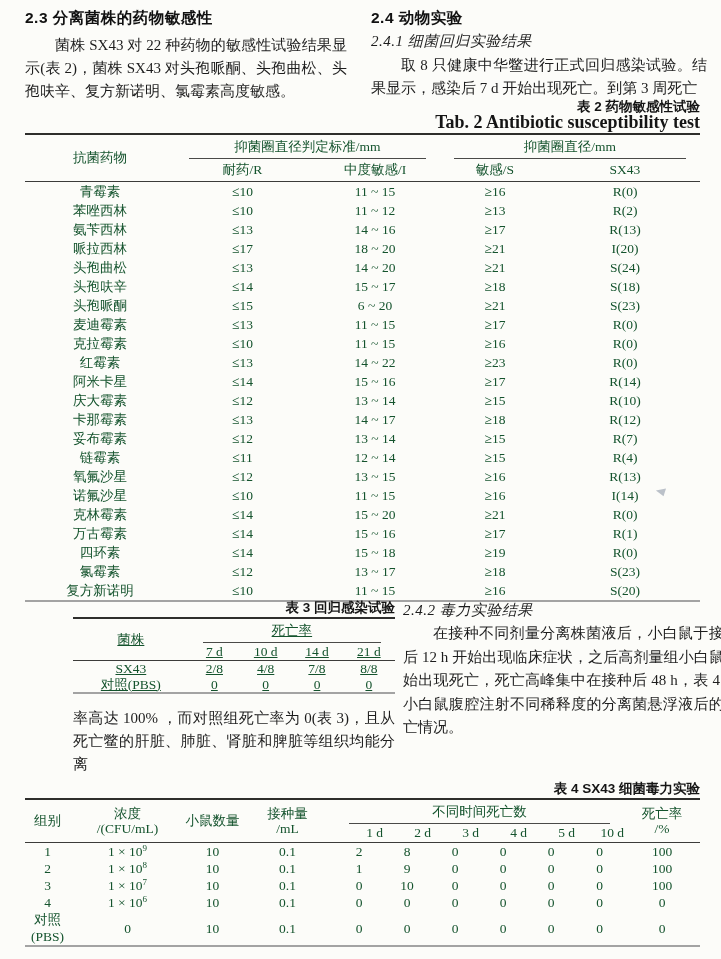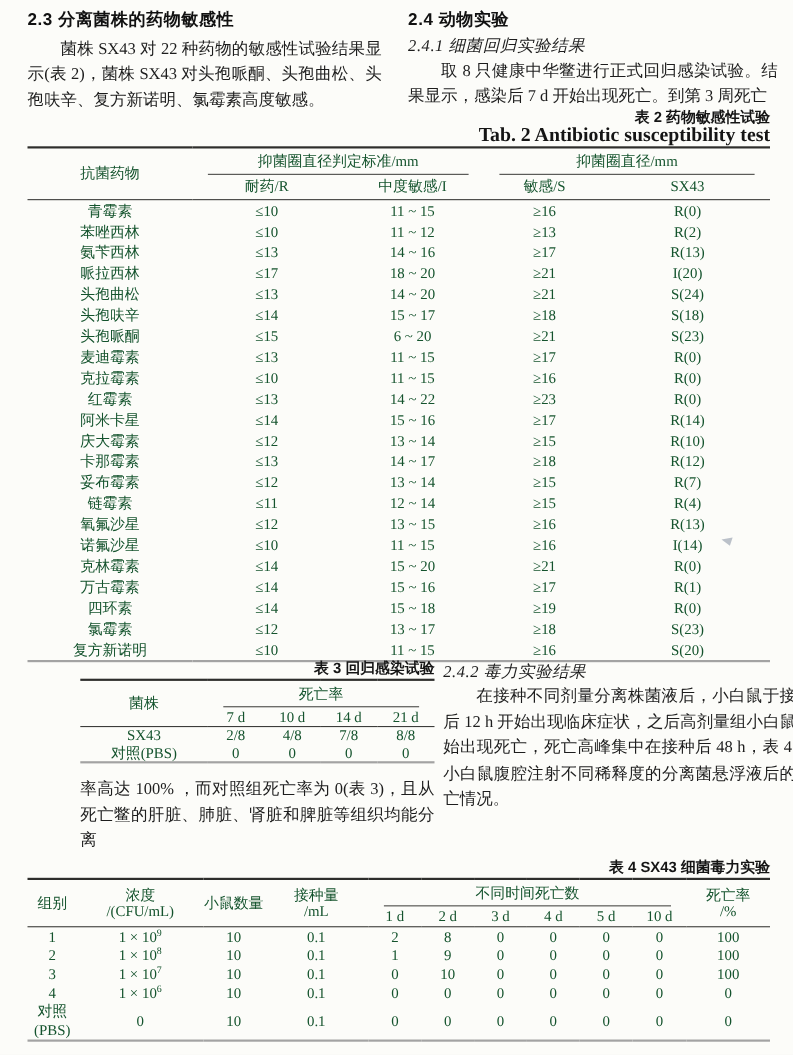--- a/index.html
+++ b/index.html
@@ -34,28 +34,28 @@
         font-size:13.5px; color:#14532d;}
   thead{border-bottom:1px solid #3c3c3a;}
   th{font-weight:normal; padding:0; text-align:center;}
   td{padding:0; text-align:center;}
   .grp-inner{display:block; margin:0 14px; padding:3px 0 2px; border-bottom:1px solid #4a4a48;}
   
   .t2 {margin-top:3px;}
   .t2 thead th{height:22px; vertical-align:middle;}
   .t2 tbody td{height:19px; line-height:19px;}
   
-  .t3 {margin-top:2px;}
+  .t3 {margin-top:2px;text-decoration:underline;}
   .t3 thead th{height:17px; vertical-align:middle;}
   .t3 tbody td{height:15.5px; line-height:15.5px;}
   
   .t4 {margin-top:2px;}
   .t4 thead th{vertical-align:middle;}
   .t4 thead .r1 th{height:24px;}
-  .t4 thead .r2 th{height:18px;}
+  .t4 thead .r2 th{height:18px;text-align:right;}
   .t4 .two-line div{line-height:15px;}
   .t4 tbody td{height:17px; line-height:17px;}
   sup{font-size:9px; vertical-align:super; line-height:0;}
   
   .artifact{
     position:absolute; left:656px; top:487px; width:0; height:0;
     border-top:5px solid transparent; border-bottom:3px solid transparent;
     border-right:9px solid #aab2bd; transform:rotate(18deg); opacity:.8;
   }
   .mid-para{margin-top:13px;}

